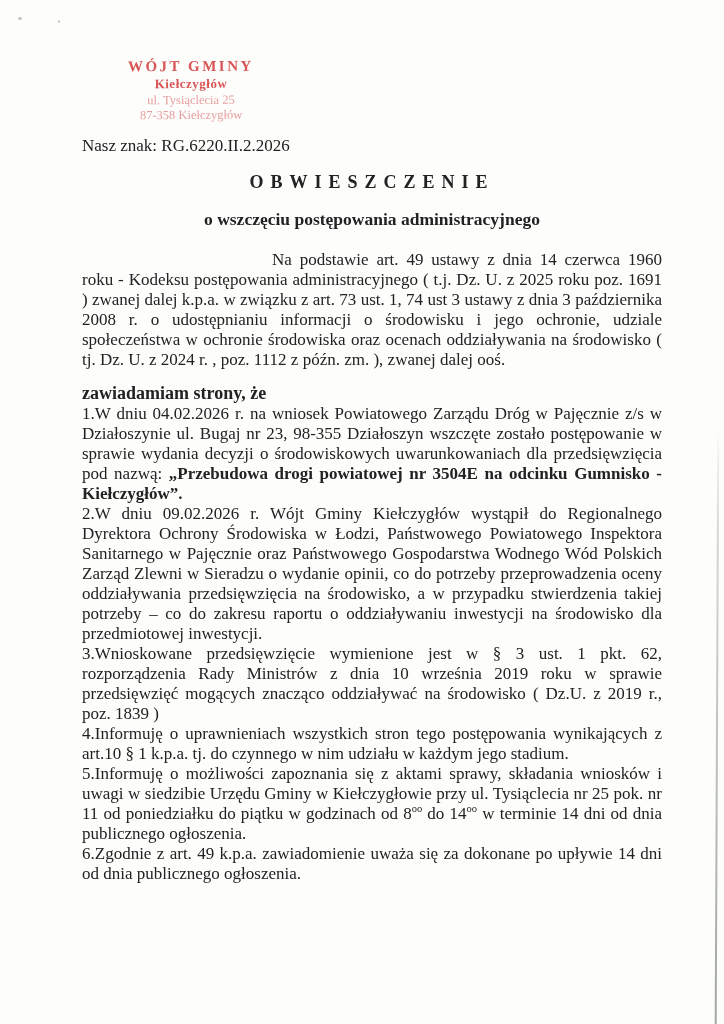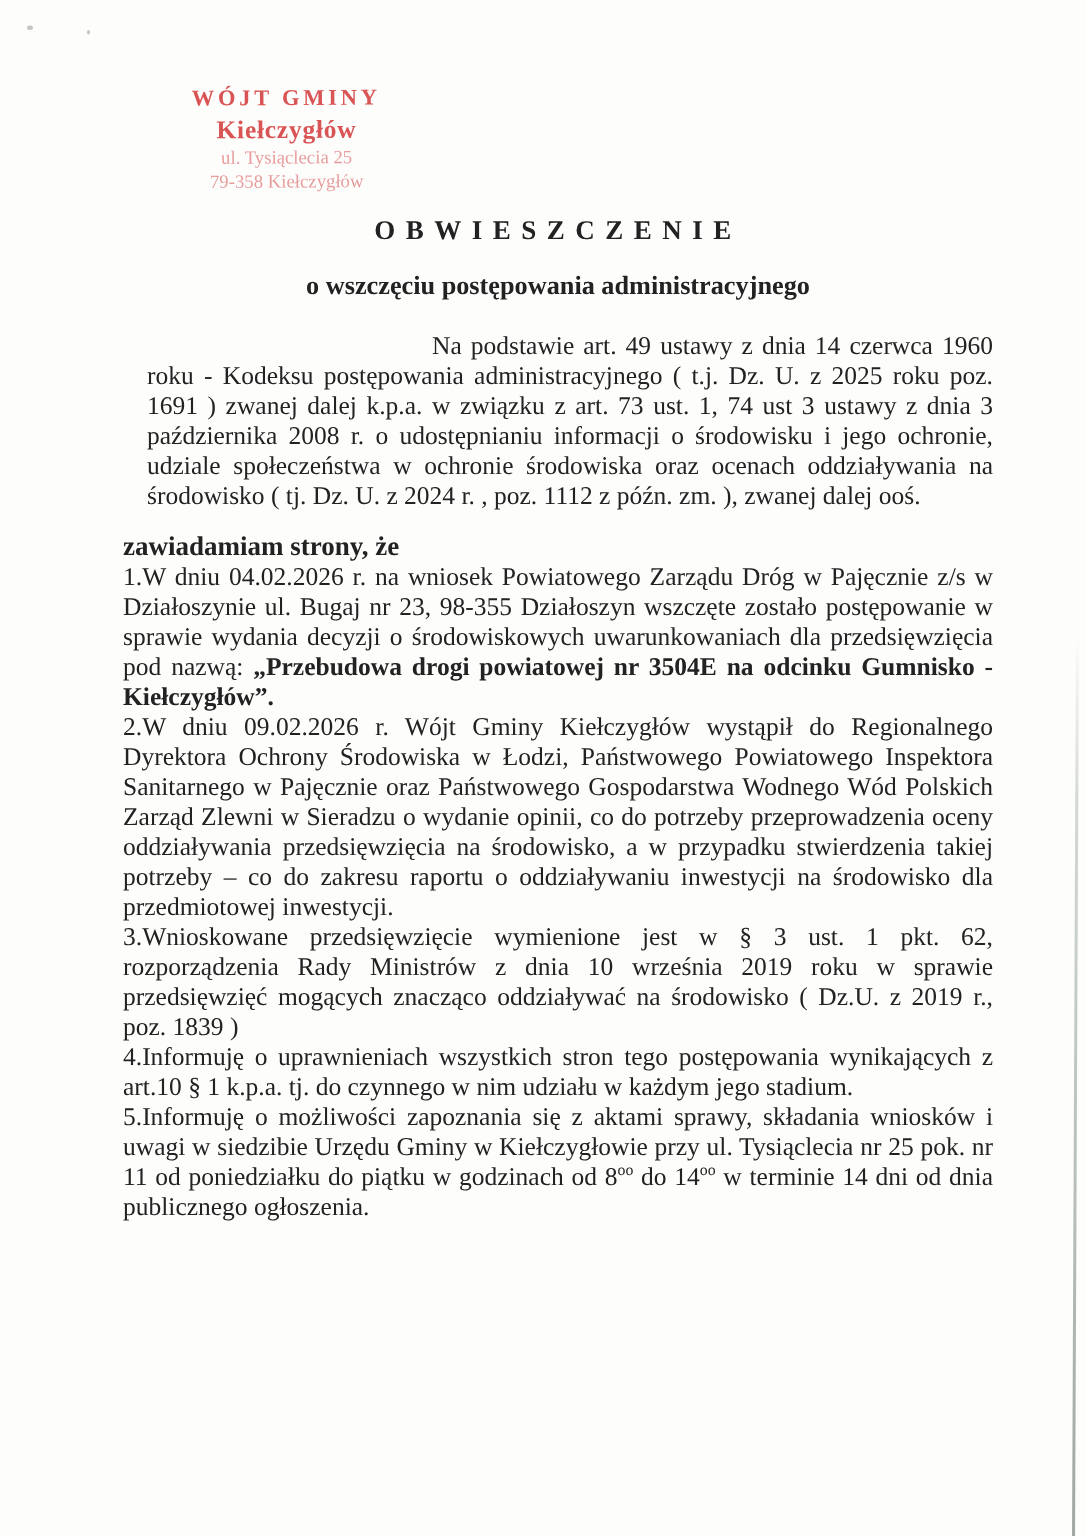--- a/index.html
+++ b/index.html
@@ -29,21 +29,21 @@
     margin-left: 46px;
     text-align: center;
     line-height: 1.27;
     transform: rotate(-0.3deg);
   }
   .stamp-line-1 {
     font-weight: bold; font-size: 15px; letter-spacing: 2.5px;
     color: var(--stamp-dark, #d95454);
   }
   .stamp-line-2 {
-    font-weight: bold; font-size: 17px; letter-spacing: 0.5px;
+    font-weight: bold; font-size: 13px; letter-spacing: 0.5px;
     color: var(--stamp-dark, #d95454);
   }
   .stamp-line-3, .stamp-line-4 {
     font-size: 12.5px;
     color: var(--stamp-light, #e89d9d);
   }
   .date-line {
     position: absolute; top: 34px; right: 0;
     font-size: 17px;
   }
@@ -55,21 +55,21 @@
     font-weight: bold; font-size: 18px;
     letter-spacing: 7px;
   }
   .doc-subtitle {
     margin-top: 16px;
     text-align: center;
     font-weight: bold; font-size: 17.5px;
   }
   
   .intro {
-    margin: 20px 0 0 16px;
+    margin: 20px 0 0 0;
     font-size: 17px; line-height: 20px;
     text-align: justify;
     text-indent: 190px;
   }
   .notice-heading {
     margin-top: 13px;
     text-align: left;
     font-weight: bold; font-size: 18px;
   }
   .items { font-size: 17px; line-height: 20px; }
@@ -106,34 +106,36 @@
   <div class="speck speck-2"></div>
   <div class="edge-line"></div>
 
   <div class="content">
 
     <div class="header">
       <div class="stamp">
         <div class="stamp-line-1">WÓJT GMINY</div>
         <div class="stamp-line-2">Kiełczygłów</div>
         <div class="stamp-line-3">ul. Tysiąclecia 25</div>
-        <div class="stamp-line-4">79-358 Kiełczygłów</div>
+        <div class="stamp-line-4">87-358 Kiełczygłów</div>
       </div>
     </div>
 
+    <div class="ref-line">Nasz znak: RG.6220.II.2.2026</div>
 
     <div class="doc-title">OBWIESZCZENIE</div>
     <div class="doc-subtitle">o wszczęciu postępowania administracyjnego</div>
 
     <p class="intro">Na podstawie art. 49 ustawy z dnia 14 czerwca 1960 roku - Kodeksu postępowania administracyjnego ( t.j. Dz. U. z 2025 roku poz. 1691 ) zwanej dalej k.p.a. w związku z art. 73 ust. 1, 74 ust 3 ustawy z dnia 3 października 2008 r. o udostępnianiu informacji o środowisku i jego ochronie, udziale społeczeństwa w ochronie środowiska oraz ocenach oddziaływania na środowisko ( tj. Dz. U. z 2024 r. , poz. 1112 z późn. zm. ), zwanej dalej ooś.</p>
 
     <div class="notice-heading">zawiadamiam strony, że</div>
 
     <div class="items">
       <p><span>1.W dniu 04.02.2026 r. na wniosek Powiatowego Zarządu Dróg w Pajęcznie z/s w Działoszynie ul. Bugaj nr 23, 98-355 Działoszyn wszczęte zostało postępowanie w sprawie wydania decyzji o środowiskowych uwarunkowaniach dla przedsięwzięcia pod nazwą: </span><span class="b">„Przebudowa drogi powiatowej nr 3504E na odcinku Gumnisko - Kiełczygłów”.</span></p>
       <p><span>2.W dniu 09.02.2026 r. Wójt Gminy Kiełczygłów wystąpił do Regionalnego Dyrektora Ochrony Środowiska w Łodzi, Państwowego Powiatowego Inspektora Sanitarnego w Pajęcznie oraz Państwowego Gospodarstwa Wodnego Wód Polskich Zarząd Zlewni w Sieradzu o wydanie opinii, co do potrzeby przeprowadzenia oceny oddziaływania przedsięwzięcia na środowisko, a w przypadku stwierdzenia takiej potrzeby – co do zakresu raportu o oddziaływaniu inwestycji na środowisko dla przedmiotowej inwestycji.</span></p>
       <p><span>3.Wnioskowane przedsięwzięcie wymienione jest w § 3 ust. 1 pkt. 62, rozporządzenia Rady Ministrów z dnia 10 września 2019 roku w sprawie przedsięwzięć mogących znacząco oddziaływać na środowisko ( Dz.U. z 2019 r., poz. 1839 )</span></p>
       <p><span>4.Informuję o uprawnieniach wszystkich stron tego postępowania wynikających z art.10 § 1 k.p.a. tj. do czynnego w nim udziału w każdym jego stadium.</span></p>
       <p><span>5.Informuję o możliwości zapoznania się z aktami sprawy, składania wniosków i uwagi w siedzibie Urzędu Gminy w Kiełczygłowie przy ul. Tysiąclecia nr 25 pok. nr 11 od poniedziałku do piątku w godzinach od 8</span><sup>oo</sup><span> do 14</span><sup>oo</sup><span> w terminie 14 dni od dnia publicznego ogłoszenia.</span></p>
+      <p><span>6.Zgodnie z art. 49 k.p.a. zawiadomienie uważa się za dokonane po upływie 14 dni od dnia publicznego ogłoszenia.</span></p>
     </div>
 
   </div>
 </div>
 
 </body></html>

